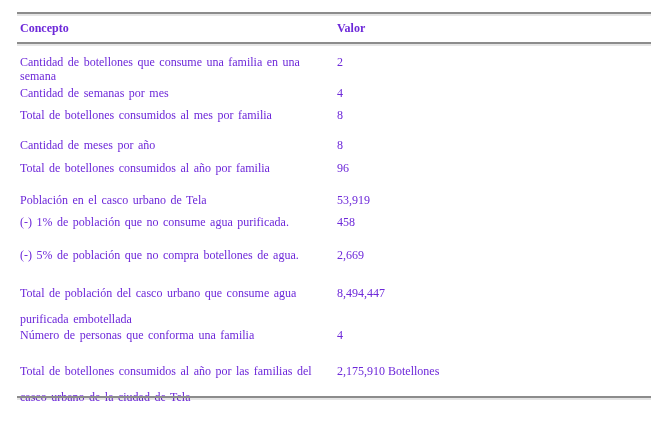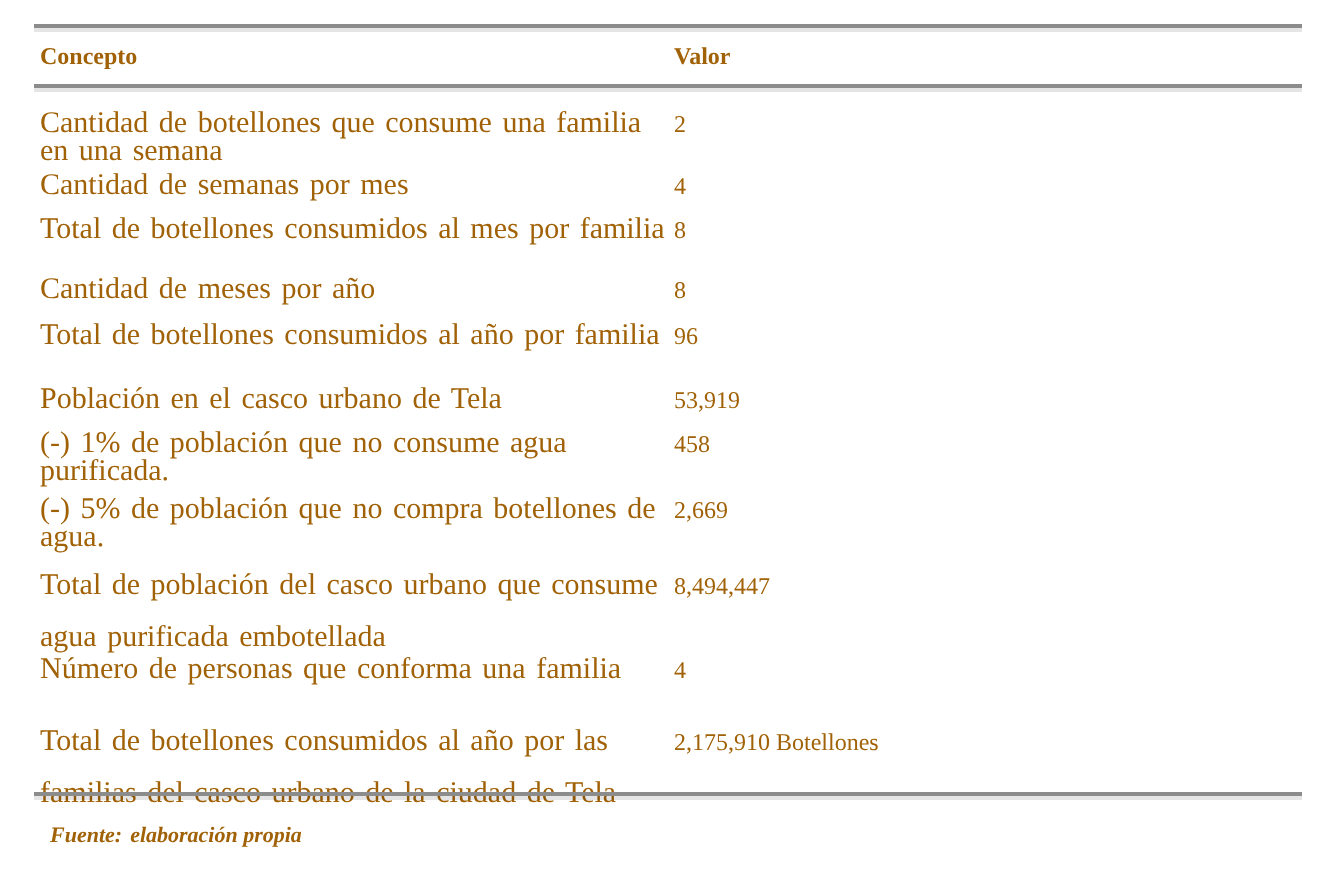--- a/index.html
+++ b/index.html
@@ -9,21 +9,21 @@
     height: 436px;
     background: #ffffff;
     overflow: hidden;
   }
   .page {
     position: relative;
     width: 664px;
     height: 436px;
     background: #ffffff;
     font-family: "Liberation Serif", "DejaVu Serif", serif;
-    color: #a16207;
+    color: #6d28d9;
   }
   .hline {
     position: absolute;
     left: 17px;
     width: 634px;
     height: 2px;
     background: #8c8c8c;
     box-shadow: 0 2px 0 rgba(0,0,0,0.10);
   }
   .hline.top    { top: 12px; }
@@ -39,21 +39,21 @@
   }
   .hdr-concept { left: 20px; }
   .hdr-value   { left: 337px; }
 
   .row { position: absolute; left: 0; width: 664px; }
   .row .concept {
     position: absolute;
     left: 20px;
     top: 0;
     width: 316px;
-    font-size: 15px;
+    font-size: 12px;
     line-height: 26px;
     word-spacing: 1.5px;
   }
   .row .value {
     position: absolute;
     left: 337px;
     top: 0;
     font-size: 12px;
     line-height: 26px;
     white-space: nowrap;
@@ -147,17 +147,14 @@
     <div class="value">4</div>
   </div>
 
   <div class="row bold r11">
     <div class="concept">Total de botellones consumidos al año por las familias del casco urbano de la ciudad de Tela</div>
     <div class="value">2,175,910 Botellones</div>
   </div>
 
   <div class="hline bottom"></div>
 
-  <div class="footer">
-    <span class="src-label">Fuente:</span><span class="src-text">elaboración propia</span>
-  </div>
 
 </div>
 
 </body></html>

